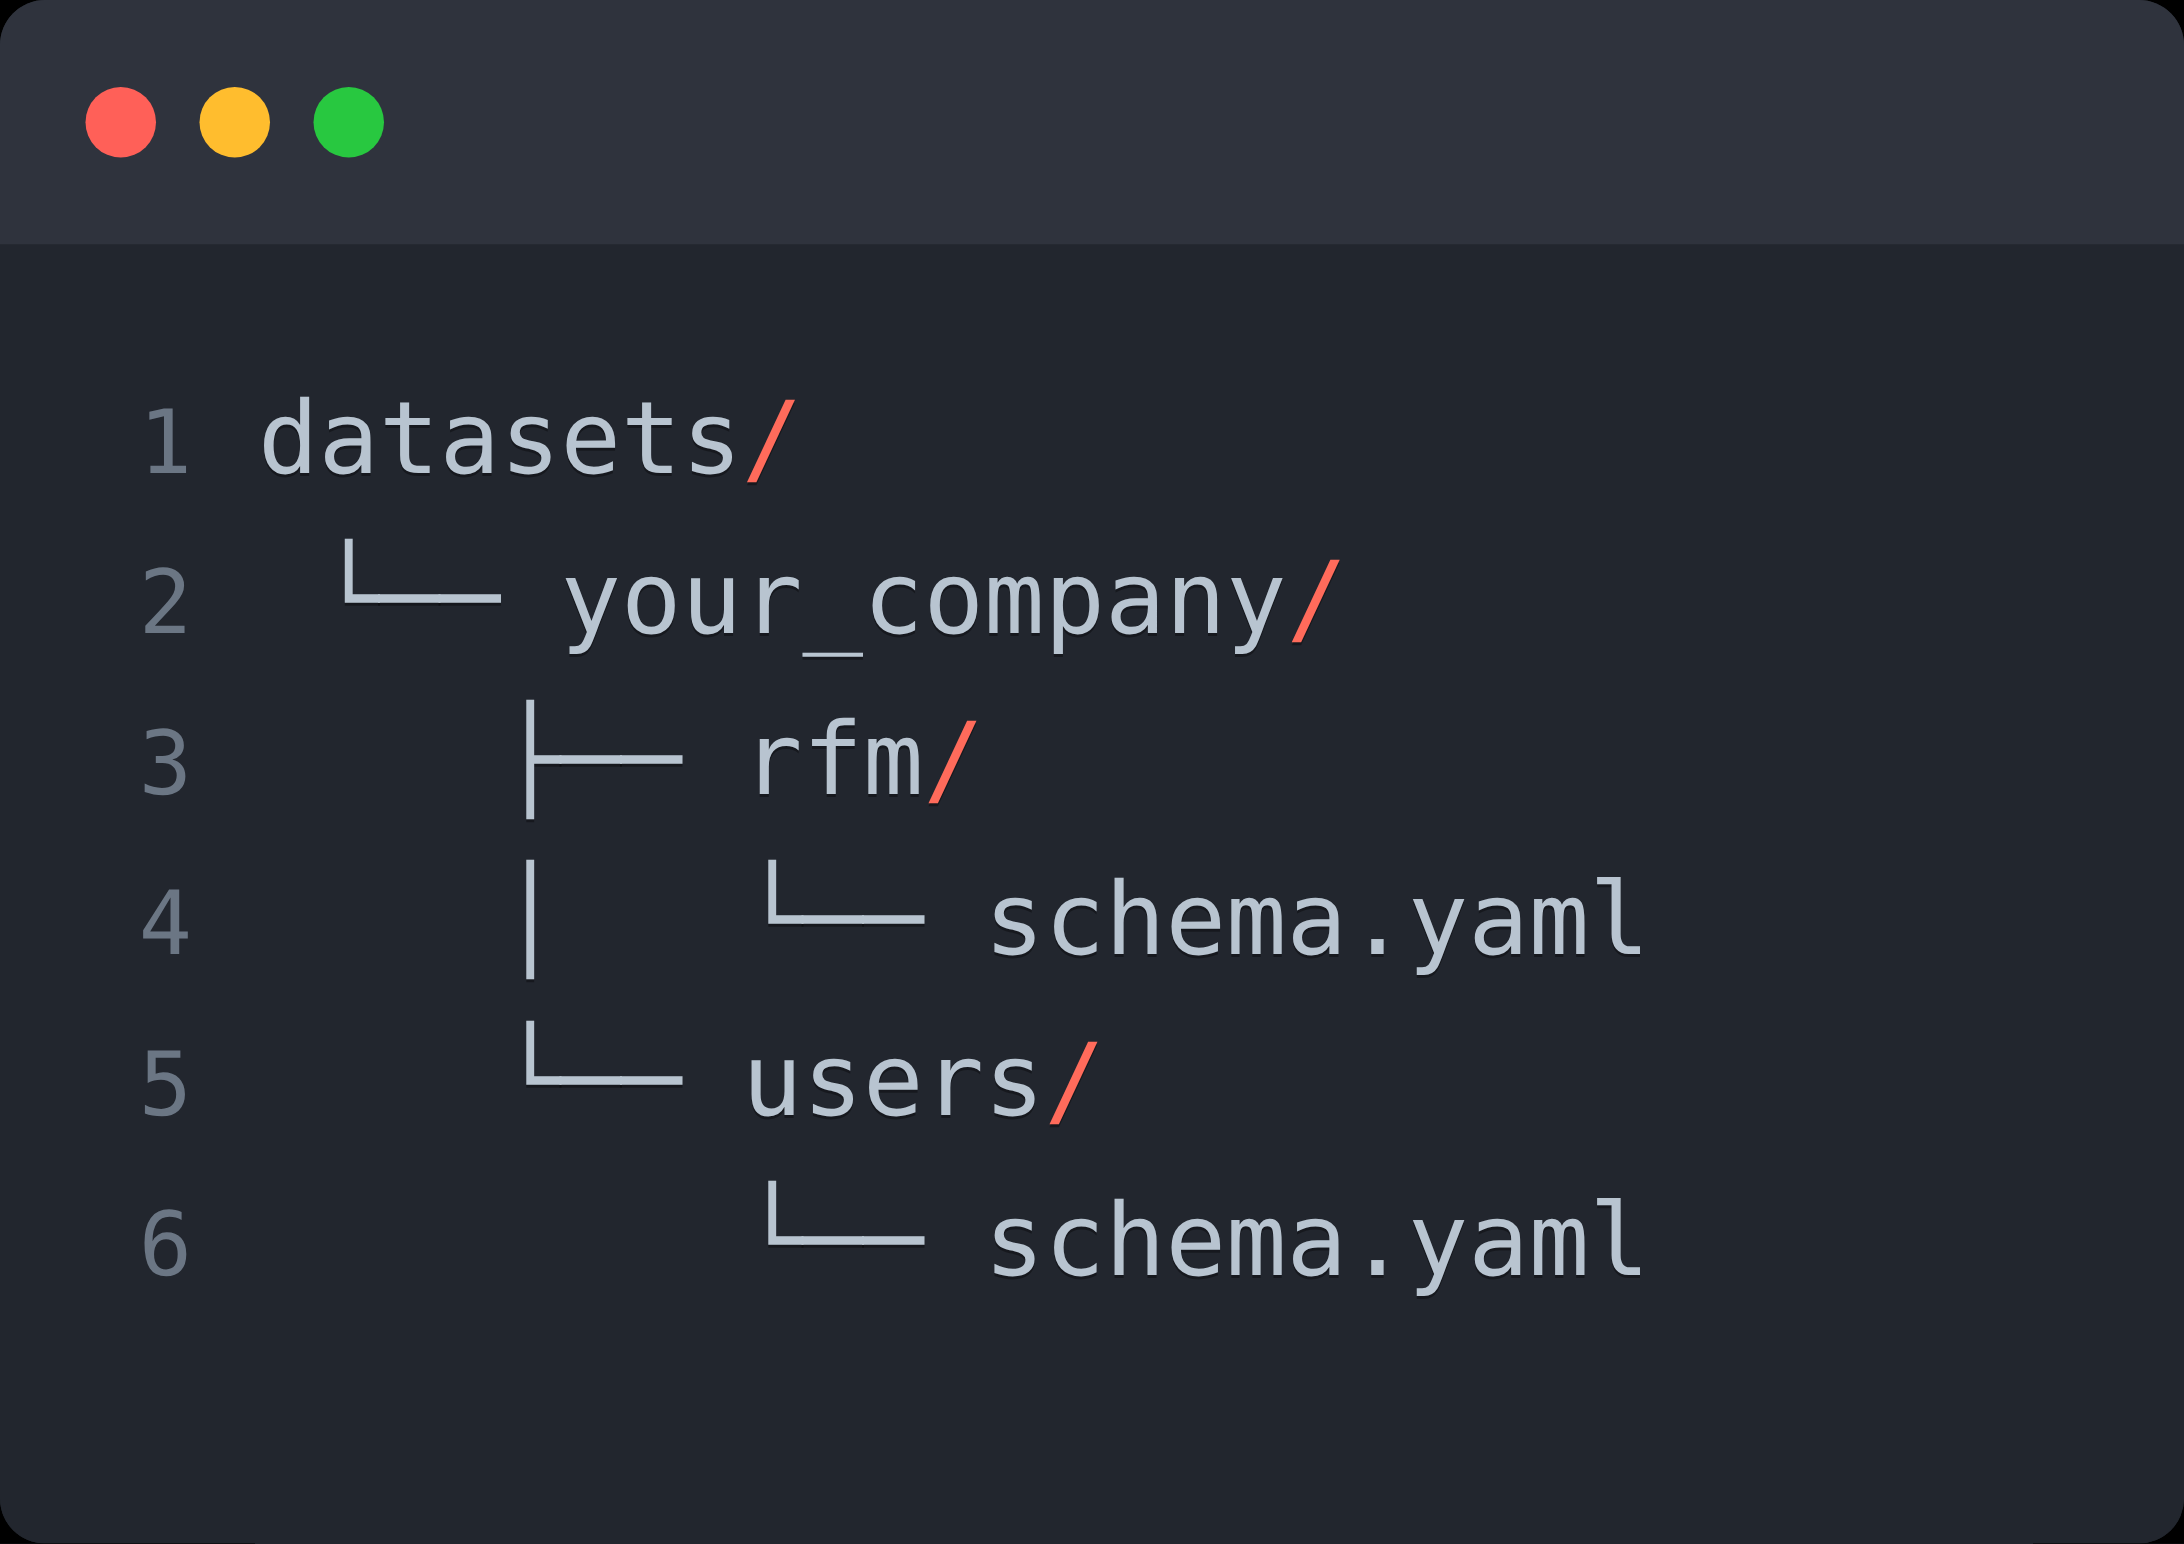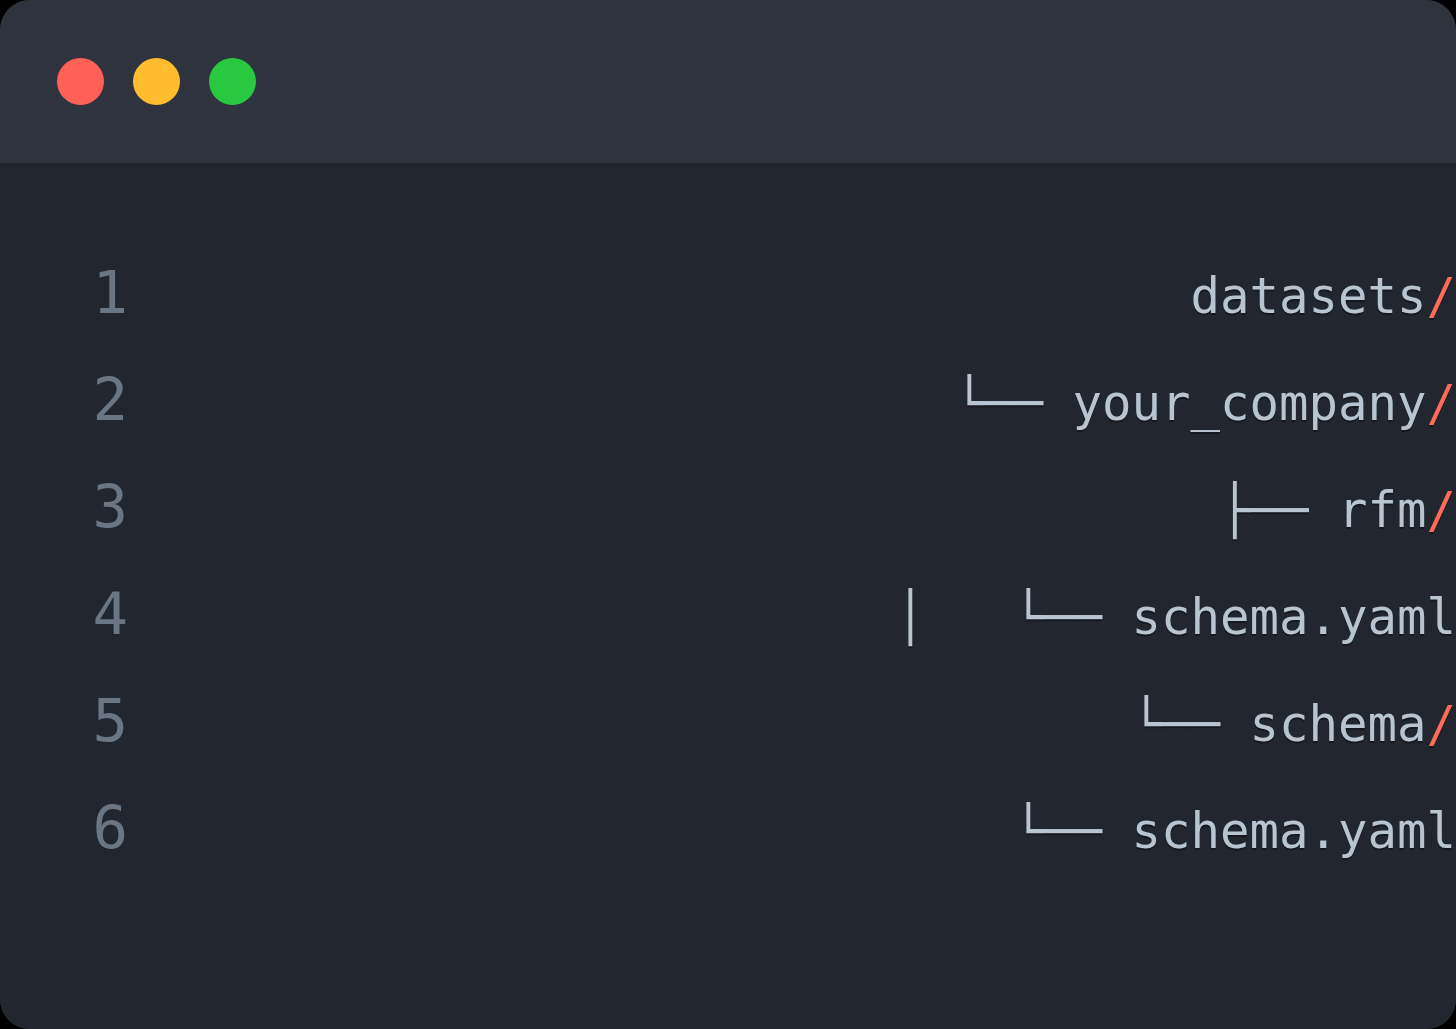--- a/index.html
+++ b/index.html
@@ -83,26 +83,25 @@
     padding-right: 0;
     box-sizing: border-box;
     font-size: 59px;
     color: #6B7684;
     letter-spacing: 0;
     user-select: none;
   }
   .code-text {
     flex: 1 1 auto;
     padding-left: 44px;
-    font-size: 49px;
+    font-size: 67px;
     color: #B8C4D0;
     text-shadow: 0 2px 0 rgba(0,0,0,0.35);
     letter-spacing: 0;
     white-space: pre;
-    text-align: right;
   }
   .slash {
     color: #FF6B5B;
   }
 </style>
 </head>
 <body>
 
 <div class="window">
 
@@ -132,21 +131,21 @@
         <span class="code-text"><span>    ├── </span><span>rfm</span><span class="slash">/</span></span>
       </div>
 
       <div class="code-line">
         <span class="gutter">4</span>
         <span class="code-text"><span>    │   └── </span><span>schema.yaml</span><span class="slash"></span></span>
       </div>
 
       <div class="code-line">
         <span class="gutter">5</span>
-        <span class="code-text"><span>    └── </span><span>schema</span><span class="slash">/</span></span>
+        <span class="code-text"><span>    └── </span><span>users</span><span class="slash">/</span></span>
       </div>
 
       <div class="code-line">
         <span class="gutter">6</span>
         <span class="code-text"><span>        └── </span><span>schema.yaml</span><span class="slash"></span></span>
       </div>
 
     </div>
   </div>
 

